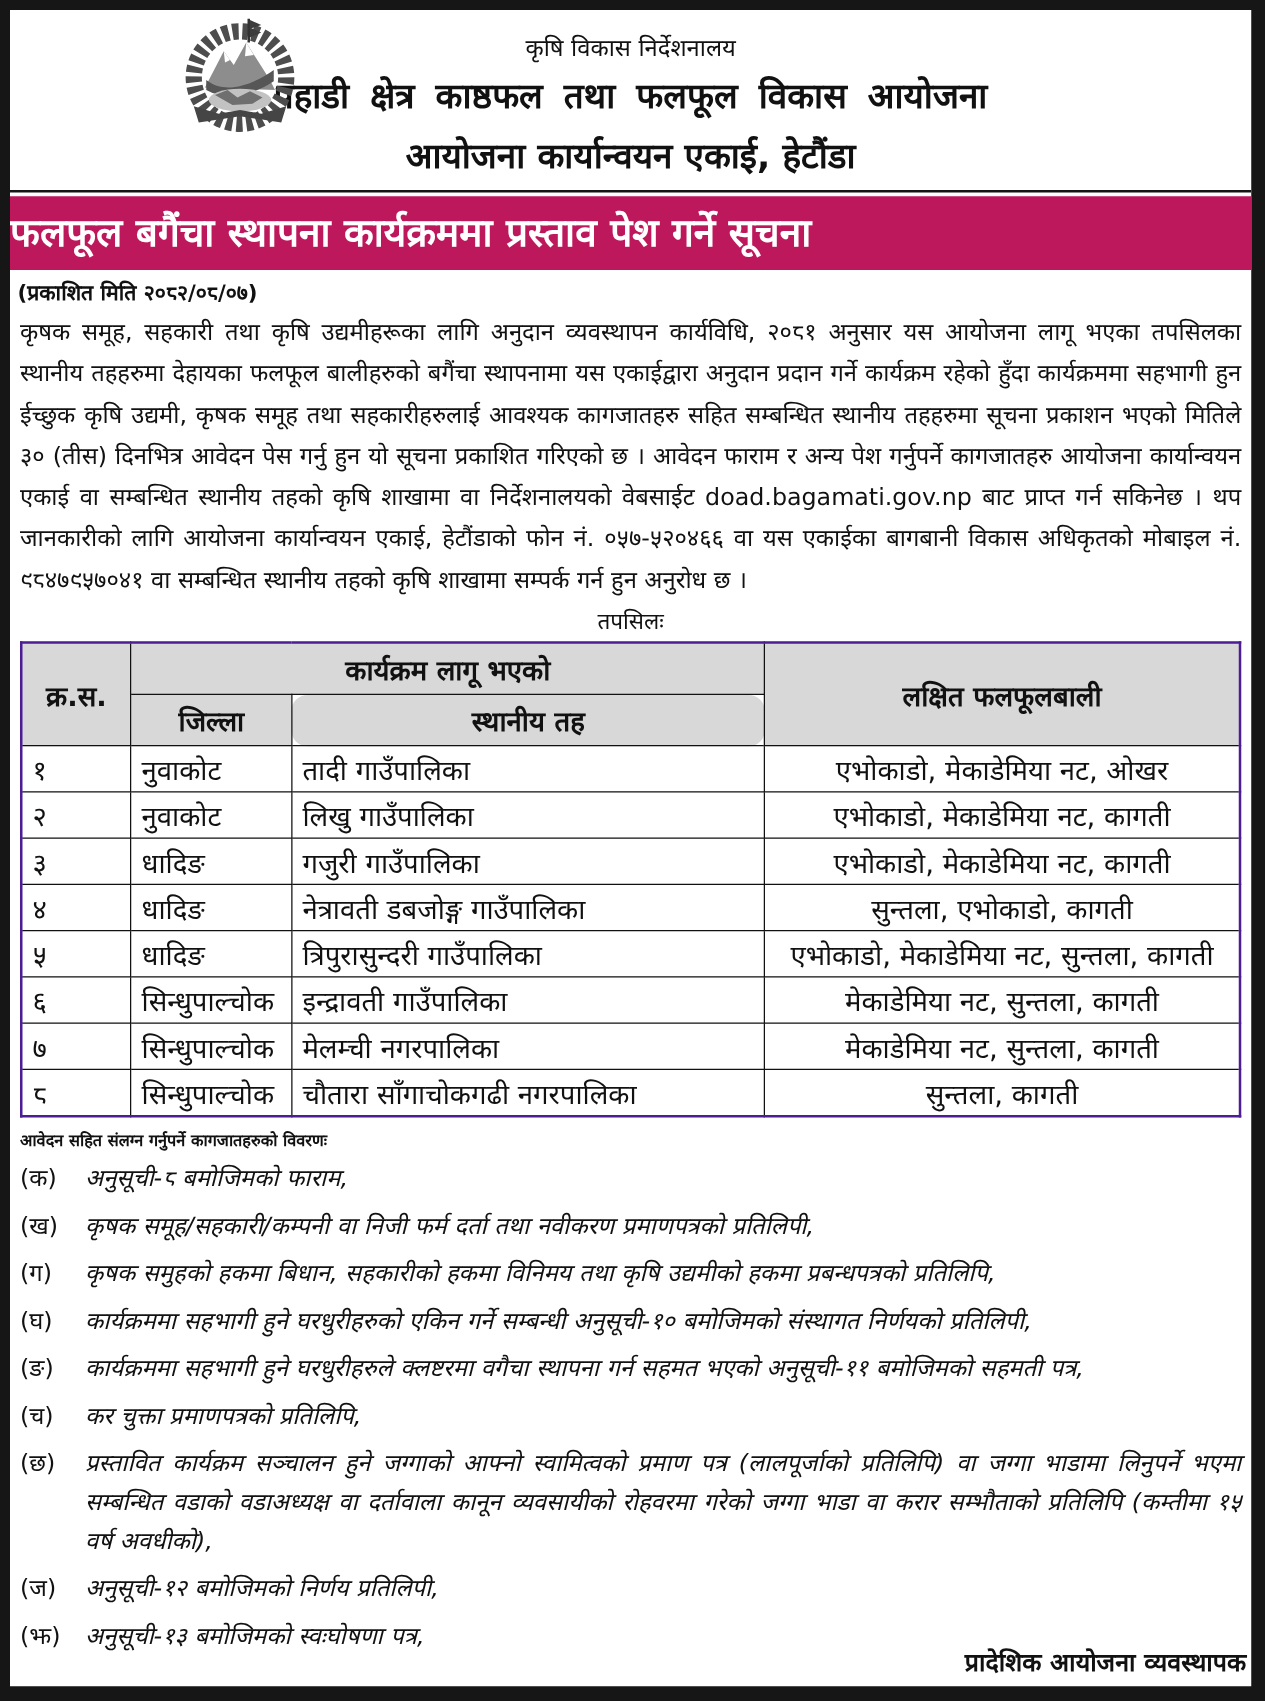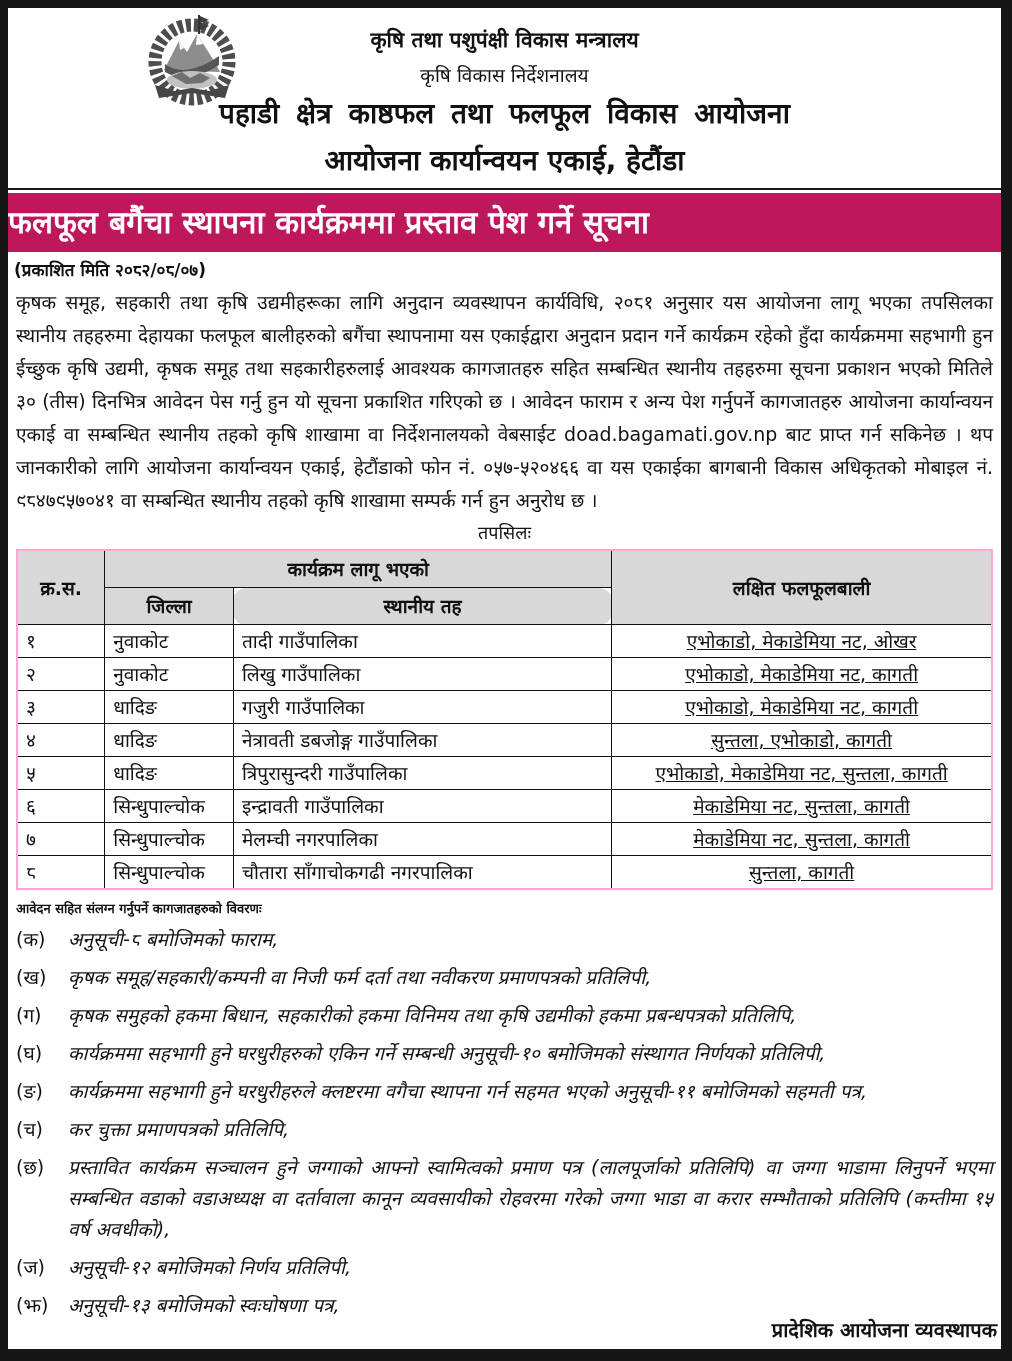--- a/index.html
+++ b/index.html
@@ -56,37 +56,37 @@
   .tapasil{
     text-align:center;
     font-size:18px;
     margin:3px 0 5px 0;
   }
   
   table.main{
     width:calc(100% - 4px);
     margin:0 2px;
     border-collapse:collapse;
-    border:2px solid #f9a8d4;
-    font-size:19px;
+    border:2px solid #4c1d95;
+    font-size:22px;
   }
   table.main th, table.main td{
     border:1px solid #111;
     padding:3px 8px;
   }
   table.main thead th{
     background:#d8d8d8;
     font-weight:bold;
     text-align:center;
     padding:5px 8px;
   }
   td.c-sn{text-align:left;padding-left:10px;width:9%;}
   td.c-district{text-align:left;width:13.2%;}
   td.c-local{text-align:left;width:38.8%;}
-  td.c-crops{text-align:center;width:39%;text-decoration:underline;}
+  td.c-crops{text-align:center;width:39%;}
   
   .docs-heading{
     font-size:13px;font-weight:bold;
     margin:9px 2px 7px 2px;
   }
   .doc-item{
     display:flex;
     font-size:19px;
     line-height:31px;
     margin:0 2px 7px 2px;
@@ -114,21 +114,20 @@
         <path d="M22 58 L37 29 L45 40 L55 22 L74 52 L78 60 Z" fill="#8d8d8d"></path>
         <path d="M37 29 L42 36 L38 38 Z M55 22 L61 32 L54 33 Z" fill="#ffffff"></path>
         <path d="M23 52 C 38 64, 60 56, 77 44 L77 53 C 60 64, 40 70, 23 60 Z" fill="#565656"></path>
         <ellipse cx="50" cy="68" rx="25" ry="9" fill="#c2c2c2"></ellipse>
         <path d="M30 64 L40 60 L48 66 L58 61 L68 66 L60 71 L44 72 Z" fill="#6f6f6f"></path>
         <path d="M13 73 L33 79 L50 76 L67 79 L87 73 L83 86 L50 81 L17 86 Z" fill="#454545"></path>
         <line x1="57" y1="3" x2="57" y2="22" stroke="#333" stroke-width="2"></line>
         <path d="M58 4 L67 8 L58 11 Z" fill="#3d3d3d"></path>
         <path d="M58 10 L67 14 L58 18 Z" fill="#3d3d3d"></path>
       </svg>
-      <div class="lh-line lh-ministry">कृषि तथा पशुपंक्षी विकास मन्त्रालय</div>
       <div class="lh-line lh-directorate">कृषि विकास निर्देशनालय</div>
       <div class="lh-line lh-project">पहाडी क्षेत्र काष्ठफल तथा फलफूल विकास आयोजना</div>
       <div class="lh-line lh-unit">आयोजना कार्यान्वयन एकाई, हेटौंडा</div>
     </div>
 
     <div class="rule"></div>
 
     <div class="banner">फलफूल बगैंचा स्थापना कार्यक्रममा प्रस्ताव पेश गर्ने सूचना</div>
 
     <div class="date-line">(प्रकाशित मिति २०८२/०८/०७)</div>

